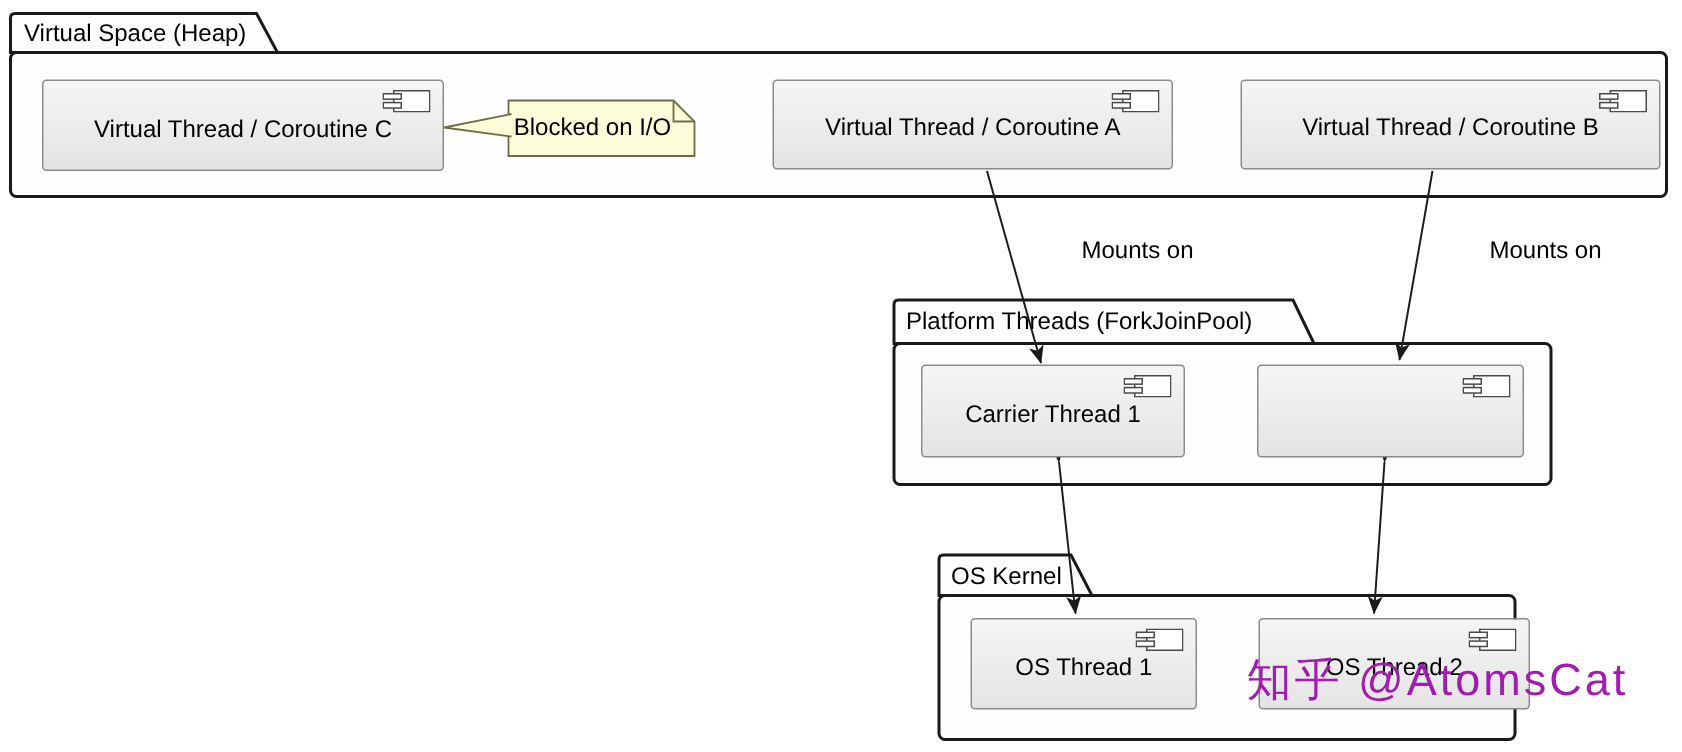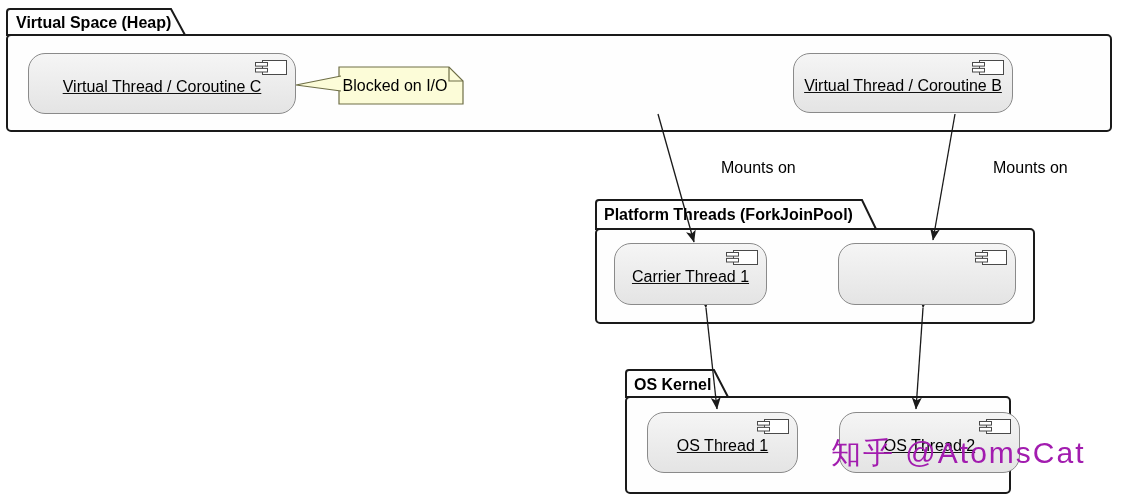--- a/index.html
+++ b/index.html
@@ -2,28 +2,28 @@
 <html><head>
 <meta charset="utf-8">
 <style>
   html,body{margin:0;padding:0;background:#ffffff;}
   .canvas{
     position:relative;width:1121px;height:501px;background:#ffffff;overflow:hidden;
     font-family:"Liberation Sans","DejaVu Sans",sans-serif;color:#111;
   }
   .shapes{position:absolute;left:0;top:0;width:1121px;height:501px;}
   .pkg-title{
-    position:absolute;font-weight:bold;font-size:16px;line-height:20px;
+    position:absolute;font-weight:normal;font-size:16px;line-height:20px;
     color:#000;white-space:nowrap;z-index:3;
   }
   .comp{
     position:absolute;box-sizing:border-box;z-index:2;
     background:linear-gradient(#f5f5f5,#e4e4e4);
-    border:1px solid #8a8a8a;border-radius:17px;
-    display:flex;align-items:center;justify-content:center;text-decoration:underline;
+    border:1px solid #8a8a8a;border-radius:3px;
+    display:flex;align-items:center;justify-content:center;
   }
   .comp .clabel{
     font-size:16px;color:#000;white-space:nowrap;padding-top:6px;
   }
   .cicon{position:absolute;top:6px;right:8px;width:32px;height:15px;}
   .note-text{
     position:absolute;z-index:3;font-size:16px;color:#000;
     display:flex;align-items:center;justify-content:center;white-space:nowrap;
   }
   .edge-label{
@@ -94,33 +94,43 @@
     <span class="cicon">
       <svg width="32" height="15" viewBox="0 0 32 15">
         <rect x="7.5" y="0.5" width="24" height="14" fill="#ffffff" stroke="#4a4a4a"></rect>
         <rect x="0.5" y="2.5" width="12" height="3.6" fill="#ffffff" stroke="#4a4a4a"></rect>
         <rect x="0.5" y="8.4" width="12" height="3.6" fill="#ffffff" stroke="#4a4a4a"></rect>
       </svg>
     </span>
     <span class="clabel">Virtual Thread / Coroutine C</span>
   </div>
 
+  <div class="comp" style="left:515px;top:53px;width:267px;height:60px">
+    <span class="cicon">
+      <svg width="32" height="15" viewBox="0 0 32 15">
+        <rect x="7.5" y="0.5" width="24" height="14" fill="#ffffff" stroke="#4a4a4a"></rect>
+        <rect x="0.5" y="2.5" width="12" height="3.6" fill="#ffffff" stroke="#4a4a4a"></rect>
+        <rect x="0.5" y="8.4" width="12" height="3.6" fill="#ffffff" stroke="#4a4a4a"></rect>
+      </svg>
+    </span>
+    <span class="clabel">Virtual Thread / Coroutine A</span>
+  </div>
 
-  <div class="comp" style="left:793px;top:53px;width:220px;height:60px">
+  <div class="comp" style="left:827px;top:53px;width:280px;height:60px">
     <span class="cicon">
       <svg width="32" height="15" viewBox="0 0 32 15">
         <rect x="7.5" y="0.5" width="24" height="14" fill="#ffffff" stroke="#4a4a4a"></rect>
         <rect x="0.5" y="2.5" width="12" height="3.6" fill="#ffffff" stroke="#4a4a4a"></rect>
         <rect x="0.5" y="8.4" width="12" height="3.6" fill="#ffffff" stroke="#4a4a4a"></rect>
       </svg>
     </span>
     <span class="clabel">Virtual Thread / Coroutine B</span>
   </div>
 
-  <div class="comp" style="left:614px;top:243px;width:153px;height:62px">
+  <div class="comp" style="left:614px;top:243px;width:176px;height:62px">
     <span class="cicon">
       <svg width="32" height="15" viewBox="0 0 32 15">
         <rect x="7.5" y="0.5" width="24" height="14" fill="#ffffff" stroke="#4a4a4a"></rect>
         <rect x="0.5" y="2.5" width="12" height="3.6" fill="#ffffff" stroke="#4a4a4a"></rect>
         <rect x="0.5" y="8.4" width="12" height="3.6" fill="#ffffff" stroke="#4a4a4a"></rect>
       </svg>
     </span>
     <span class="clabel">Carrier Thread 1</span>
   </div>
 

